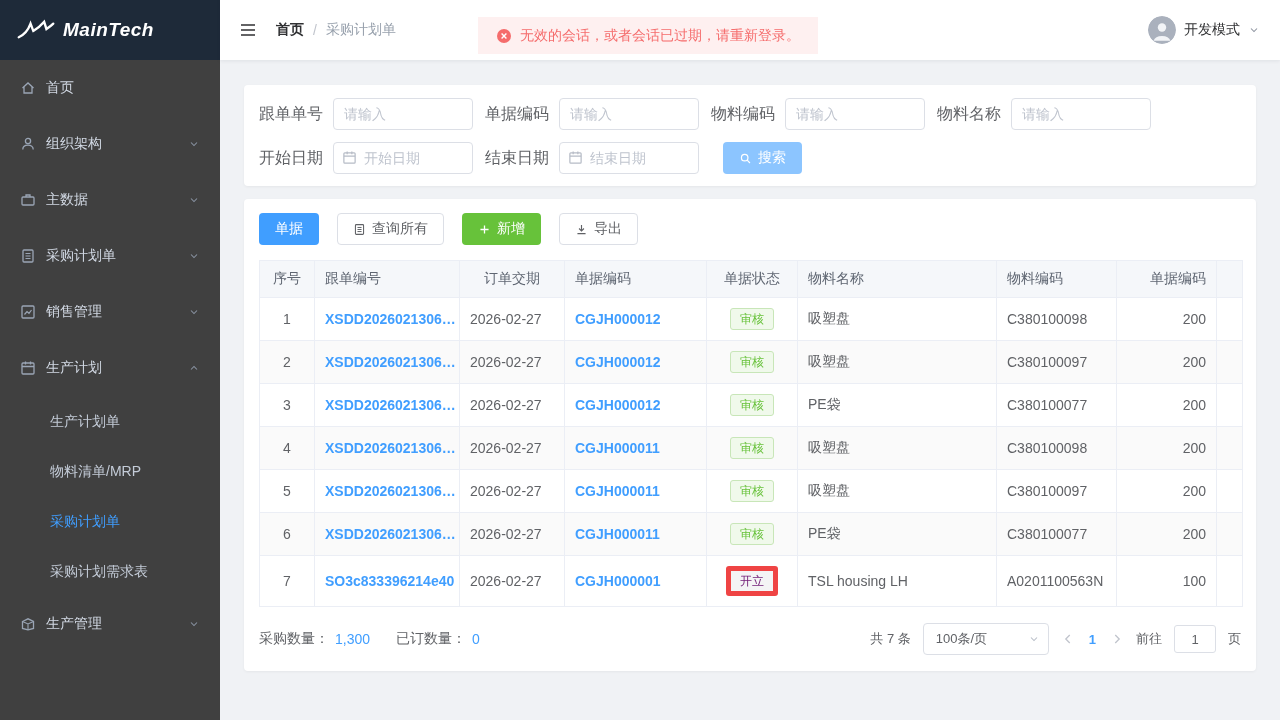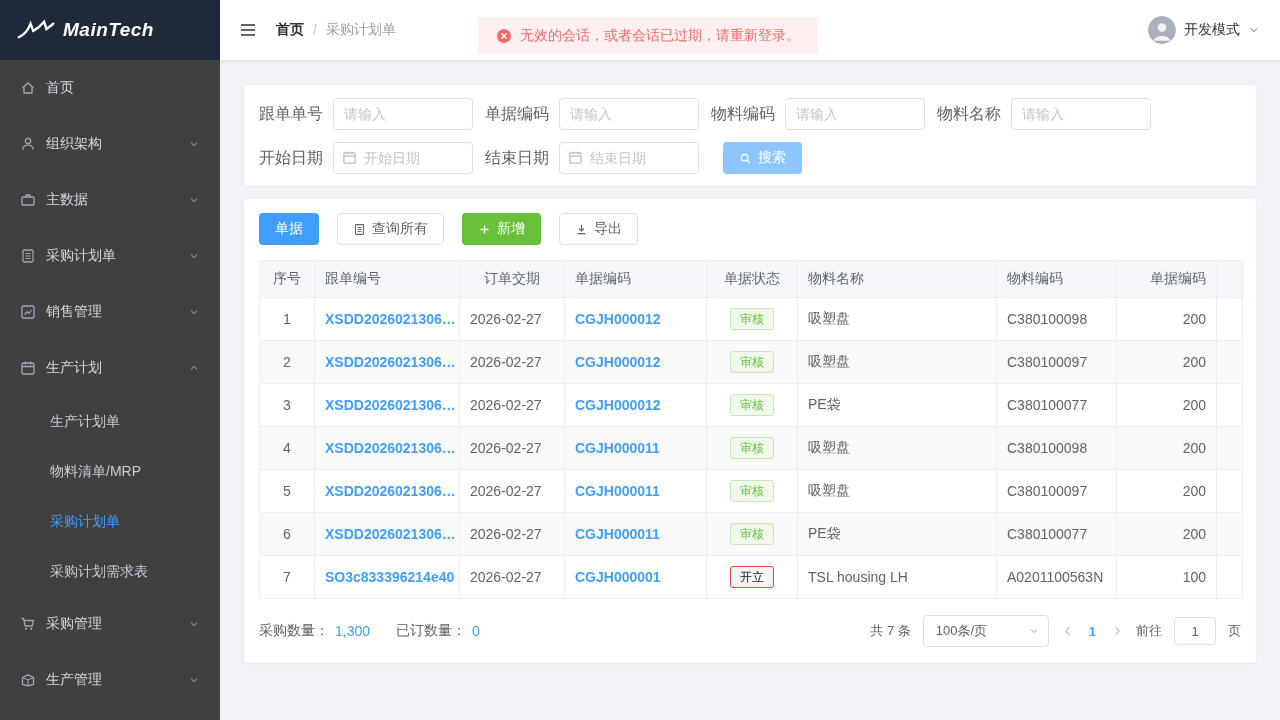--- a/index.html
+++ b/index.html
@@ -59,21 +59,21 @@
   .toolbar{display:flex;align-items:center}
   .toolbar .btn + .btn{margin-left:18px}
   .grid{width:100%;border-collapse:collapse;margin-top:15px;table-layout:fixed}
   .grid th{background:#f5f7fa;font-size:14px;font-weight:400;color:#5f6672;padding:9px 10px;border:1px solid #ebeef5;white-space:nowrap;text-align:left}
   .grid td{font-size:14px;color:#606266;padding:10px 10px;border:1px solid #ebeef5;background:#fff;overflow:hidden;white-space:nowrap}
   .grid tbody tr:nth-child(even) td{background:#fafafa}
   .grid td.wrap{white-space:normal;word-break:break-all;line-height:19px}
   .cell-link{color:#409eff;font-weight:700;cursor:pointer}
   .tag{display:inline-block;font-size:12px;line-height:20px;padding:0 9px;border-radius:3px}
   .tag-success{color:#67c23a;background:#f0f9eb;border:1px solid #c8e6b8}
-  .tag-info{color:#0f172a;background:#f4f4f5;border:1px solid #ef4444}
+  .tag-info{color:#701a75;background:#f4f4f5;border:5px solid #ef4444}
   .tfoot{display:flex;align-items:center;margin-top:16px;font-size:14px;color:#606266}
   .summary{display:flex;align-items:center}
   .summary .blue{color:#409eff;margin-left:6px}
   .summary .ml{margin-left:26px}
   .pagination{margin-left:auto;display:flex;align-items:center;gap:12px;font-size:13px;color:#606266}
   .page-size-select{width:126px;height:32px;border:1px solid #dcdfe6;border-radius:4px;display:flex;align-items:center;padding:0 8px 0 12px;cursor:pointer;color:#606266;background:#fff}
   .page-size-select .ps-text{flex:1}
   .page-size-select .chev{color:#b6bcc6}
   .page-btn{color:#c0c4cc;cursor:pointer;display:flex}
   .page-btn svg{width:14px;height:14px}
@@ -171,35 +171,20 @@
           </svg>
         </span>
       </div>
       <div class="nav-sub">生产计划单</div>
       <div class="nav-sub">物料清单/MRP</div>
       <div class="nav-sub active">采购计划单</div>
       <div class="nav-sub">采购计划需求表</div>
       <div class="nav-item">
         <span class="icon ">
           <svg viewBox="0 0 16 16">
-            <path d="M1.5 2.5h2l1.6 7.5h7l1.4-5.5H4" fill="none" stroke="currentColor" stroke-width="1.3"></path>
-            <circle cx="6" cy="12.8" r="1.1" fill="currentColor"></circle>
-            <circle cx="11.3" cy="12.8" r="1.1" fill="currentColor"></circle>
-          </svg>
-        </span>
-        <span class="nav-label">采购管理</span>
-        <span class="icon chev">
-          <svg viewBox="0 0 16 16">
-            <path d="M4 6l4 4 4-4" fill="none" stroke="currentColor" stroke-width="1.4"></path>
-          </svg>
-        </span>
-      </div>
-      <div class="nav-item">
-        <span class="icon ">
-          <svg viewBox="0 0 16 16">
             <path d="M2.5 5.5L8 2.8l5.5 2.7v7L8 13.8l-5.5-1.3z" fill="none" stroke="currentColor" stroke-width="1.3"></path>
             <path d="M2.5 5.5L8 8l5.5-2.5M8 8v5.8" fill="none" stroke="currentColor" stroke-width="1.1"></path>
           </svg>
         </span>
         <span class="nav-label">生产管理</span>
         <span class="icon chev">
           <svg viewBox="0 0 16 16">
             <path d="M4 6l4 4 4-4" fill="none" stroke="currentColor" stroke-width="1.4"></path>
           </svg>
         </span>

